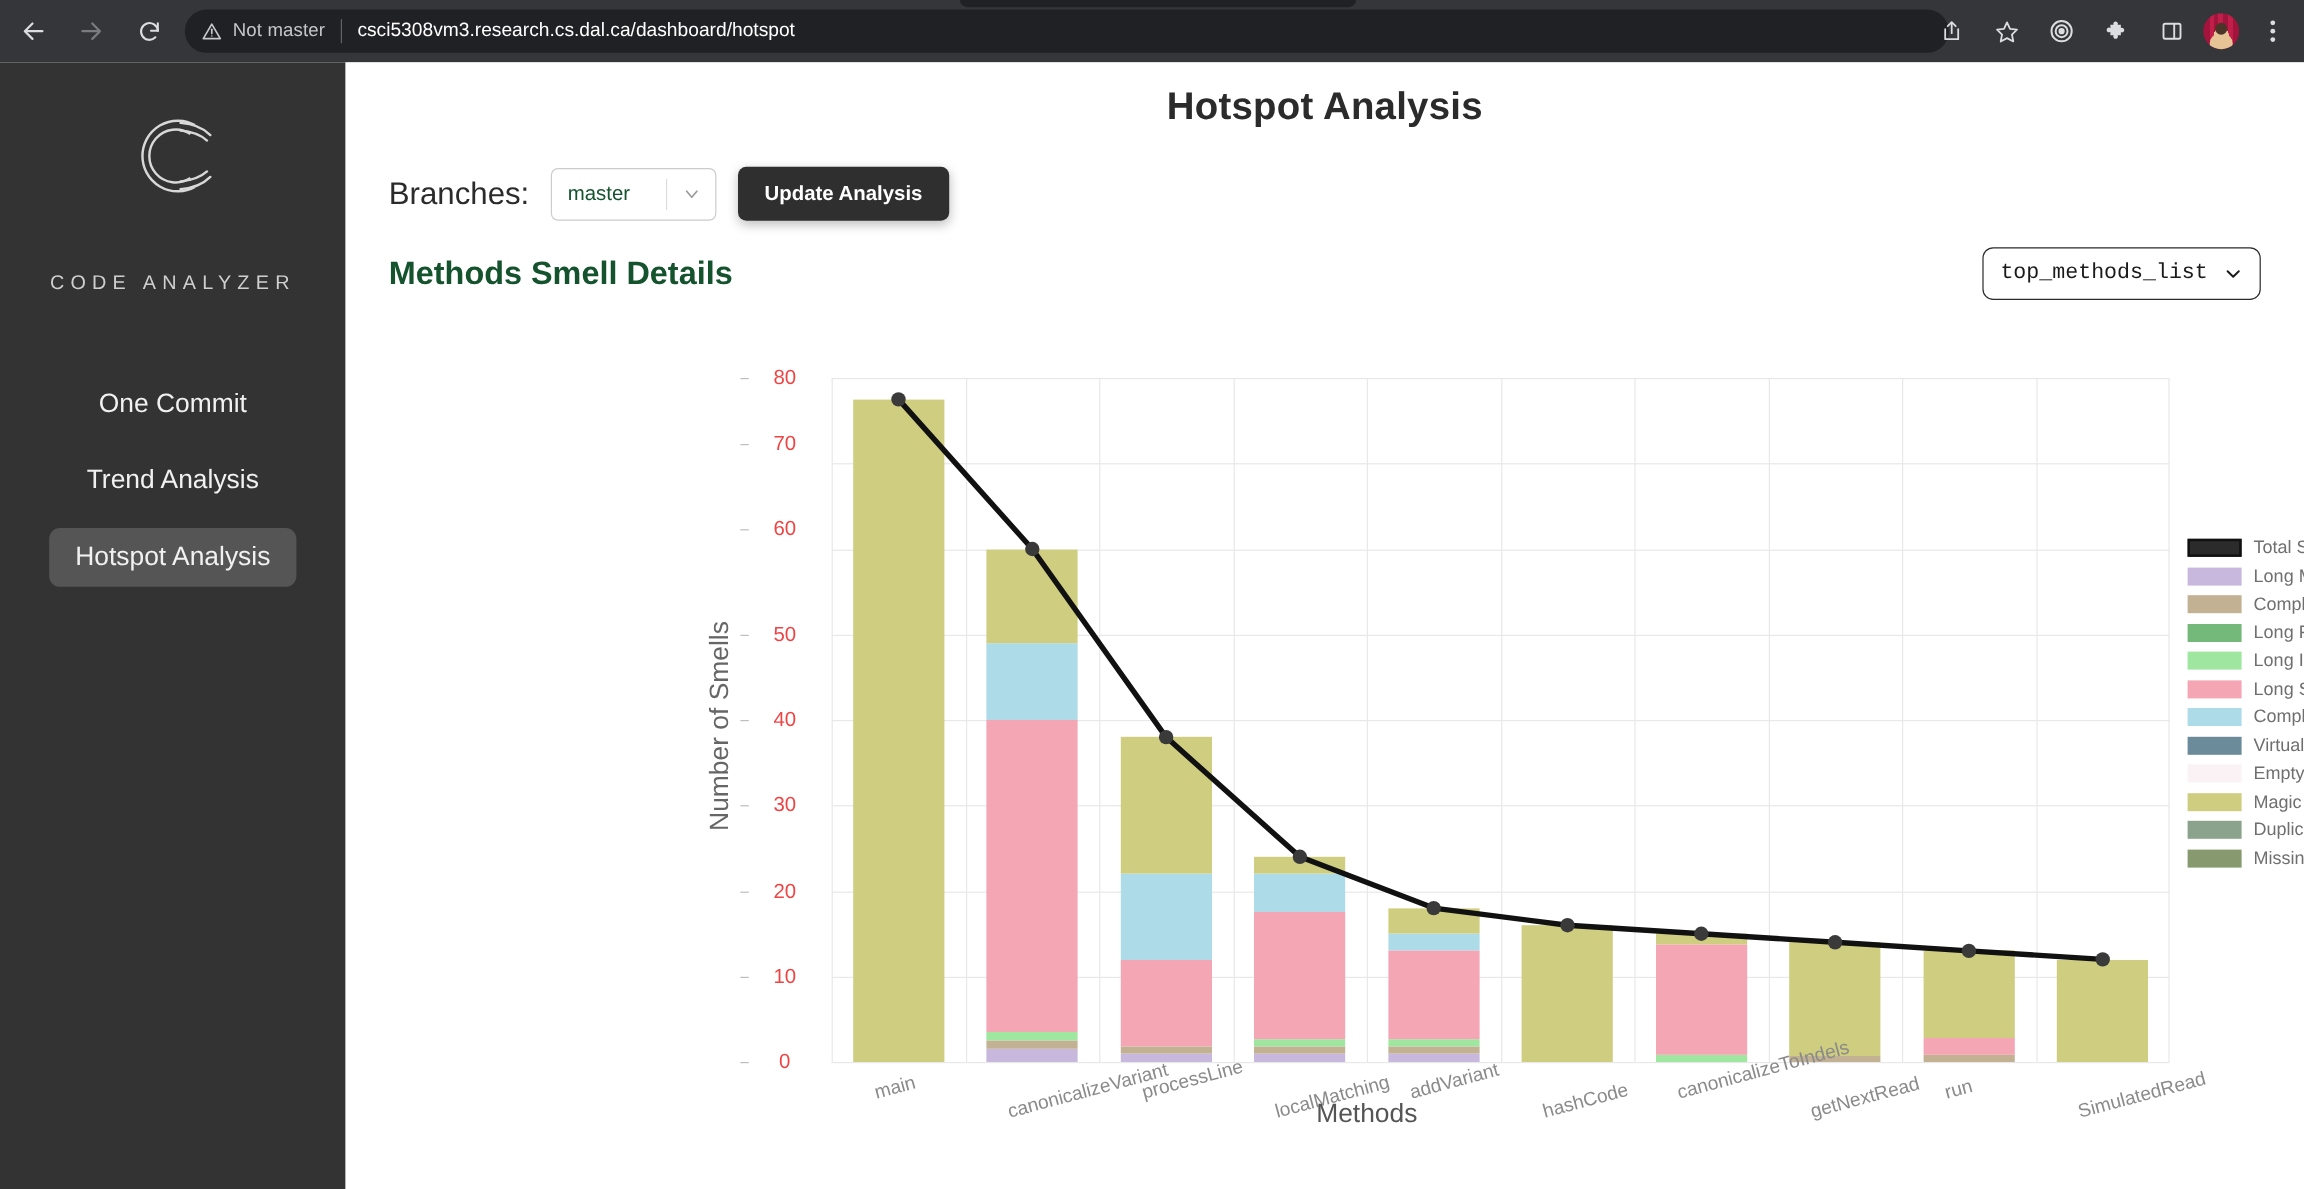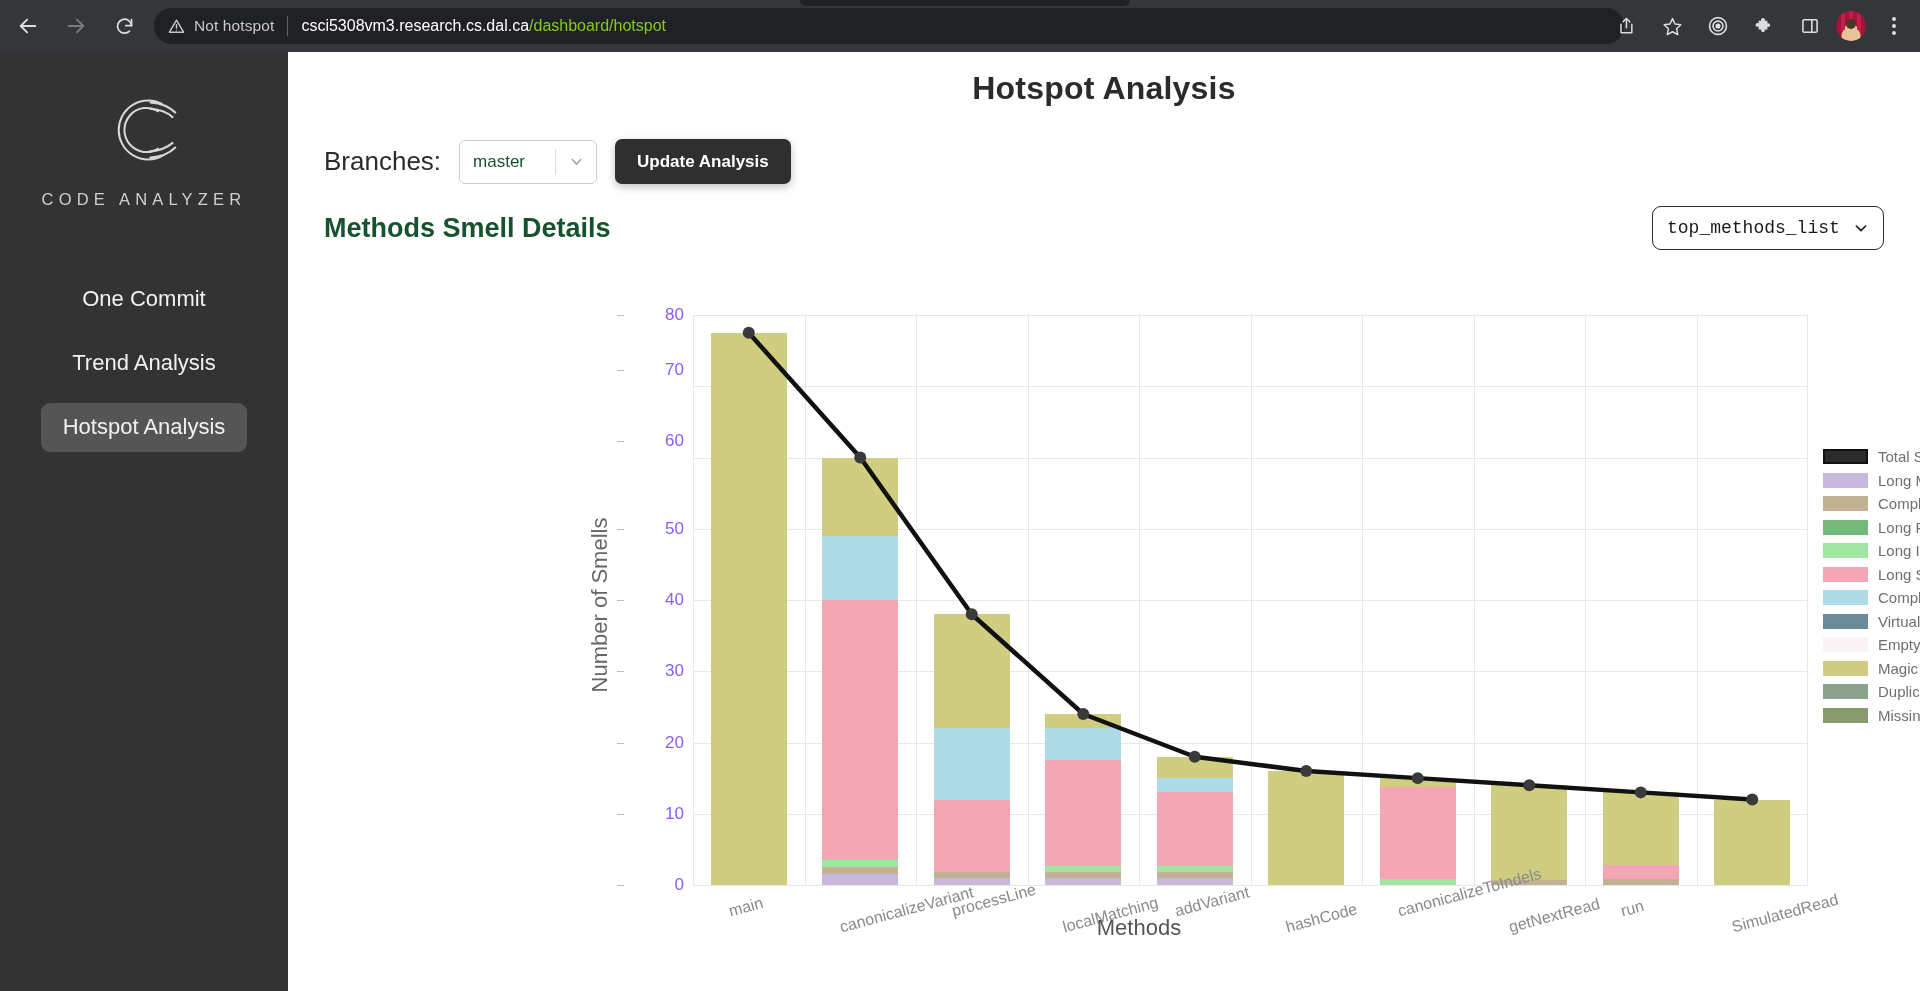--- a/index.html
+++ b/index.html
@@ -31,21 +31,21 @@
     margin-left: 10px; height: 36px; flex: 0 0 auto;
     min-width: 1470px;
     background: #202124; border-radius: 18px;
     display: flex; align-items: center; padding: 0 14px;
     position: relative;
   }
   #security-icon { color: #c6c7ca; margin-right: 9px; display: flex; }
   #not-secure-text { color: #c6c7ca; font-size: 15.5px; letter-spacing: .1px; }
   #omnibox-divider { width: 1px; height: 20px; background: #5f6368; margin: 0 13px; }
   #url-host { color: #ffffff; font-size: 16px; }
-  #url-path { color: #84cc16; font-size: 16px; }
+  #url-path { color: #ffffff; font-size: 16px; }
   #chrome-actions { position: absolute; right: 0; top: 0; height: 52px; display: flex; align-items: center; }
   .chrome-action {
     width: 40px; height: 40px; margin-right: 6px;
     display: flex; align-items: center; justify-content: center;
     color: #dcdde0;
   }
   #avatar {
     width: 30px; height: 30px; border-radius: 50%; margin-right: 8px;
     background: radial-gradient(circle at 50% 62%, #e8c89b 0 26%, transparent 27%),
                 linear-gradient(90deg,#a3143c 0 18%, #c01f4a 18% 30%, #a3143c 30% 42%, #c01f4a 42% 56%, #a3143c 56% 70%, #c01f4a 70% 84%, #a3143c 84% 100%);
@@ -65,21 +65,21 @@
   }
   #menu-dots { display: flex; flex-direction: column; gap: 3px; align-items: center; }
   #menu-dots i { width: 4px; height: 4px; border-radius: 50%; background: #dcdde0; display: block; }
 
   
   #sidebar {
     position: absolute; left: 0; top: 52px; width: 288px; height: 939px;
     background: #333333;
     display: flex; flex-direction: column; align-items: center;
   }
-  #logo-wrap { margin-top: 32px; display: flex; flex-direction: column; align-items: center; }
+  #logo-wrap { margin-top: 32px; display: flex; flex-direction: column; align-items: center; gap: 37px; }
   #logo-mark { width: 92px; height: 92px; }
   #logo-text {
     margin-top: 14px; color: #cfcfcf; font-size: 16.5px;
     letter-spacing: 5.2px; font-weight: 400;
   }
   #side-nav { margin-top: 66px; width: 100%; display: flex; flex-direction: column; align-items: center; gap: 16px; }
   .nav-item {
     color: #f1f1f1; font-size: 22px; padding: 12px 22px; border-radius: 9px;
     line-height: 1.1;
   }
@@ -130,21 +130,21 @@
 
   
   #chart-area { position: relative; width: 1632px; height: 690px; margin-top: 10px; }
   #plot {
     position: absolute; left: 405px; top: 55px; width: 1115px; height: 570px;
   }
   .grid-h { position: absolute; left: 0; width: 100%; height: 1px; background: #e8e8e8; }
   .grid-v { position: absolute; top: 0; height: 100%; width: 1px; background: #e8e8e8; }
   .ytick {
     position: absolute; right: 1124px; transform: translateY(-50%);
-    font-size: 17px; color: #8b5cf6; text-align: right; width: 60px;
+    font-size: 17px; color: #ef4444; text-align: center; width: 60px;
   }
   .ytick-mark { position: absolute; left: -7px; width: 7px; height: 1px; background: #bdbdbd; }
   #y-axis-label {
     position: absolute; left: 312px; top: 345px;
     transform: rotate(-90deg) translate(-50%, -50%); transform-origin: left top;
     font-size: 22px; color: #666; white-space: nowrap;
   }
   #x-axis-label {
     position: absolute; left: 0; right: 0; top: 655px; text-align: center;
     font-size: 22px; color: #555;
@@ -194,21 +194,21 @@
   </div>
 
   <div id="omnibox">
     <span id="security-icon">
       <svg width="17" height="17" viewBox="0 0 24 24" fill="none" stroke="currentColor" stroke-width="2" stroke-linejoin="round">
           <path d="M12 3 22 20H2Z"></path>
           <line x1="12" y1="9" x2="12" y2="14" stroke-linecap="round"></line>
           <circle cx="12" cy="17" r="0.9" fill="currentColor" stroke="none"></circle>
         </svg>
     </span>
-    <span id="not-secure-text">Not hotspot</span>
+    <span id="not-secure-text">Not master</span>
     <span id="omnibox-divider"></span>
     <span id="url-host">csci5308vm3.research.cs.dal.ca</span>
     <span id="url-path">/dashboard/hotspot</span>
   </div>
 
   <div id="chrome-actions">
     <div class="chrome-action">
       <svg width="20" height="20" viewBox="0 0 24 24" fill="none" stroke="currentColor" stroke-width="1.8" stroke-linecap="round" stroke-linejoin="round">
           <path d="M6 10v10h13V10"></path>
           <path d="M12.5 14V3.5"></path>

